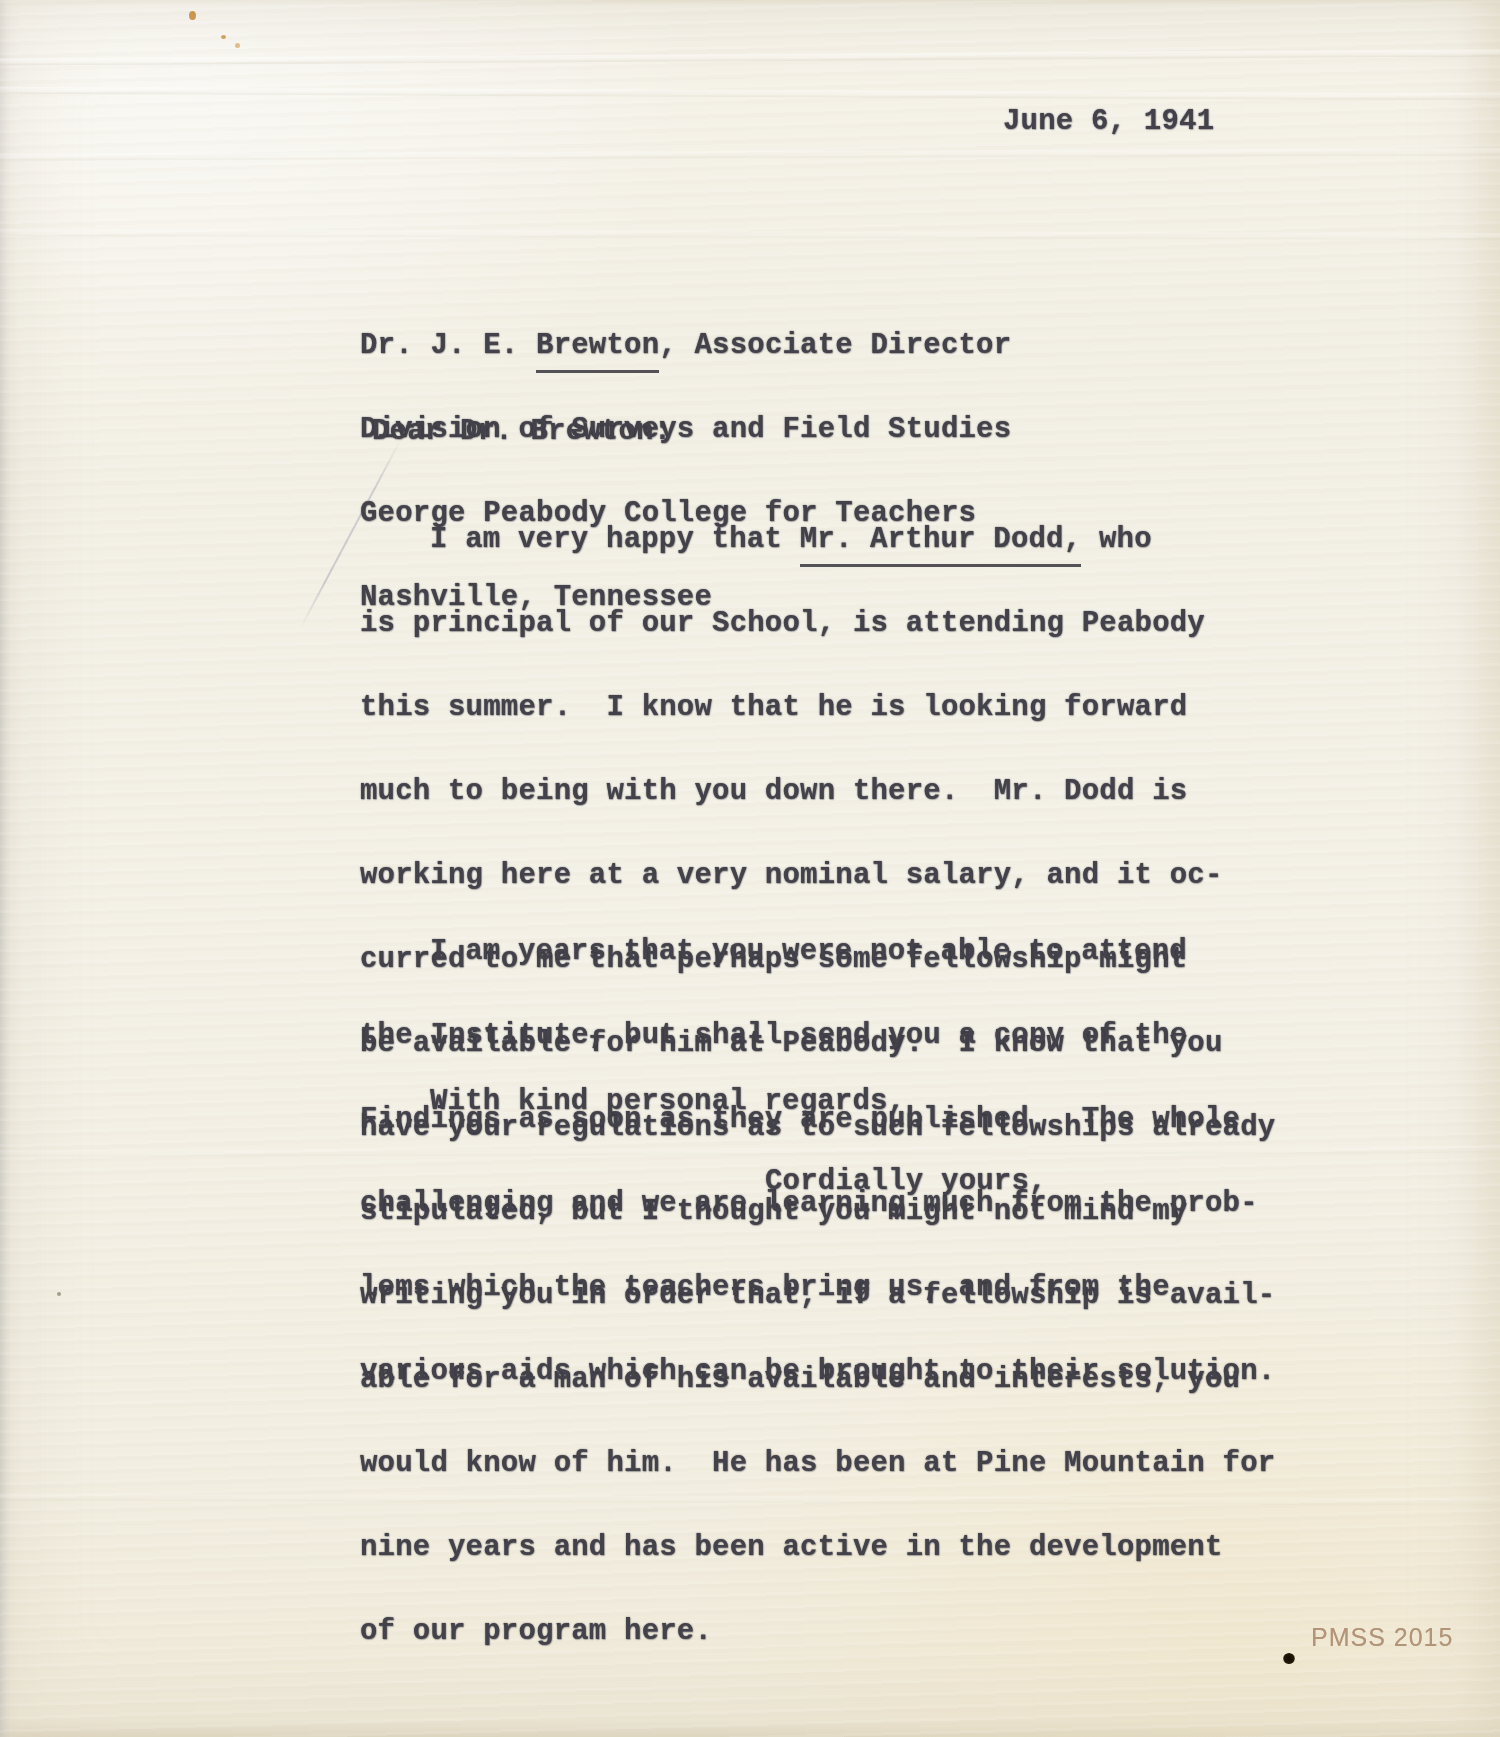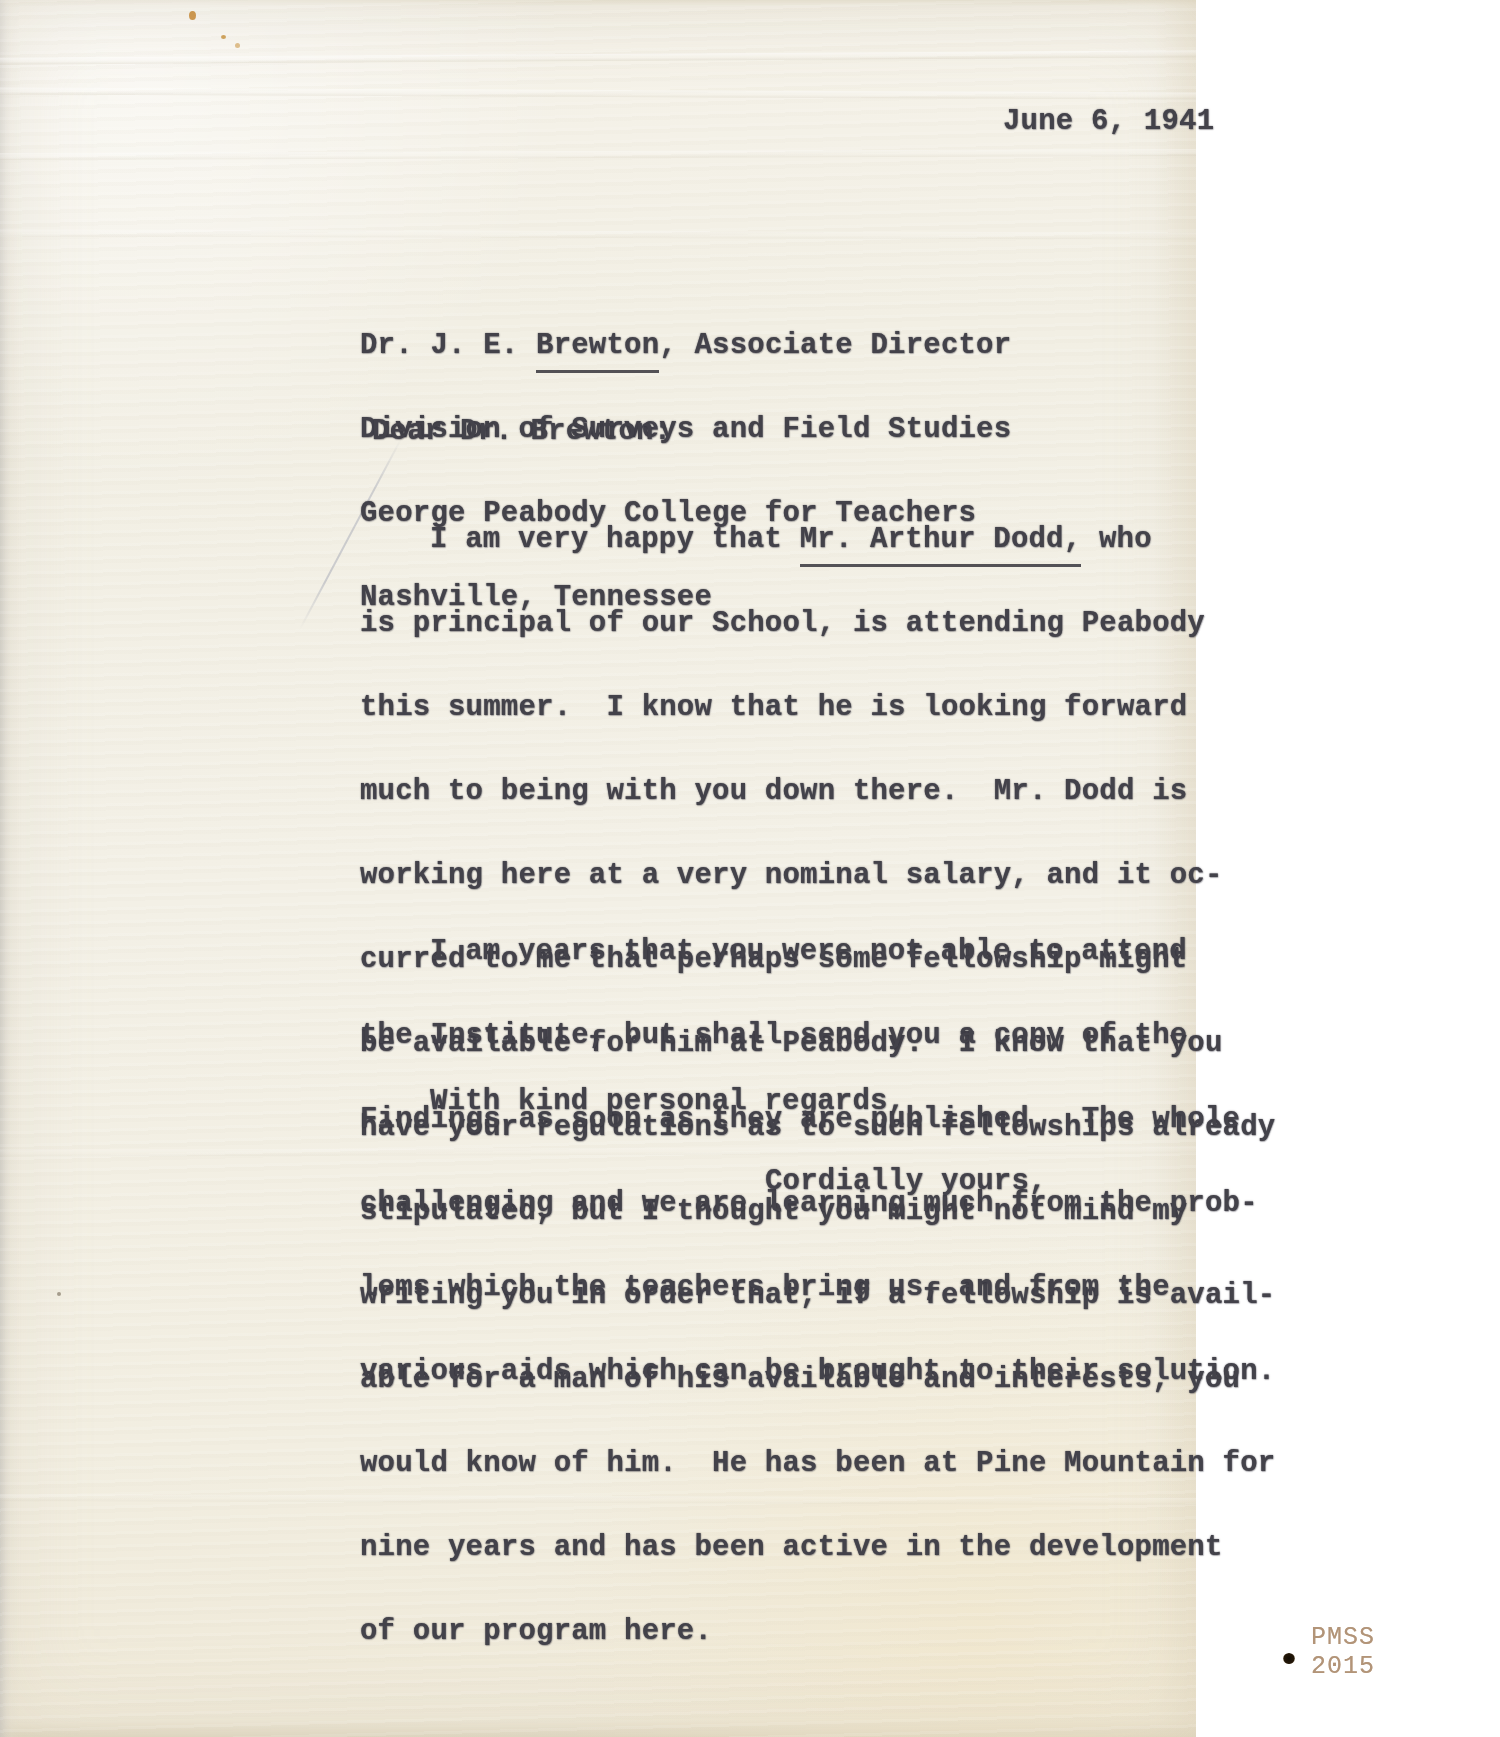--- a/index.html
+++ b/index.html
@@ -8,21 +8,21 @@
     width: 1500px;
     height: 1737px;
     overflow: hidden;
     font-family: "Liberation Mono", "DejaVu Sans Mono", monospace;
   }
 
   
   .scan {
     position: absolute;
     inset: 0;
-    width: 1196px;
+    width: 1500px;
     height: 1737px;
     background:
       radial-gradient(60% 40% at 82% 94%, rgba(241,229,199,0.55), rgba(241,229,199,0) 60%),
       radial-gradient(50% 35% at 12% 4%, rgba(255,255,255,0.5), rgba(255,255,255,0) 70%),
       linear-gradient(270deg, rgba(226,216,192,0.38), rgba(226,216,192,0) 42px),
       linear-gradient(90deg, rgba(203,201,196,0.8) 0px, rgba(215,212,205,0.45) 6px, rgba(228,224,212,0.25) 11px, rgba(228,224,212,0) 20px),
       linear-gradient(180deg, #e9e4d4 0px, #f3f0e6 6px, #f5f2e9 40px, #f2efe4 320px, #f3f0e6 900px, #f2eee1 1450px, #efe9d8 1720px, #e2dac4 1737px),
       #f2efe4;
     box-shadow: inset 0 0 90px rgba(196,188,164,0.28);
   }
@@ -101,21 +101,21 @@
   .salutation     { left: 372px;  top: 418px; text-align: center; }
   .paragraph-1    { left: 360px;  top: 470px; }
   .paragraph-2    { left: 360px;  top: 882px; }
   .regards-line   { left: 430px;  top: 1088px; }
   .closing-line   { left: 765px;  top: 1168px; }
 
   
   .watermark {
     position: absolute;
     left: 1311px; top: 1623px;
-    font-family: Liberation Mono, monospace;
+    font-family: Liberation Sans, sans-serif;
     font-size: 25px;
     letter-spacing: 1px;
     color: #b29478;
     text-shadow: 0 0 0.5px rgba(178,148,120,0.6);
   }
 </style>
 </head>
 <body>
 
 <div class="scan">

